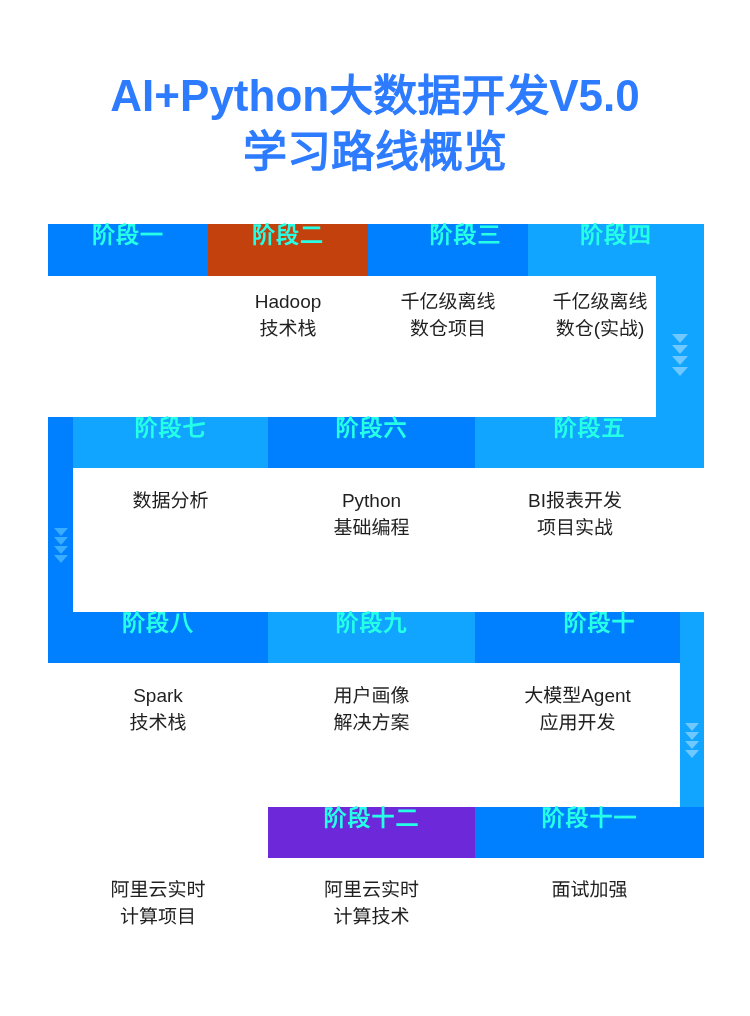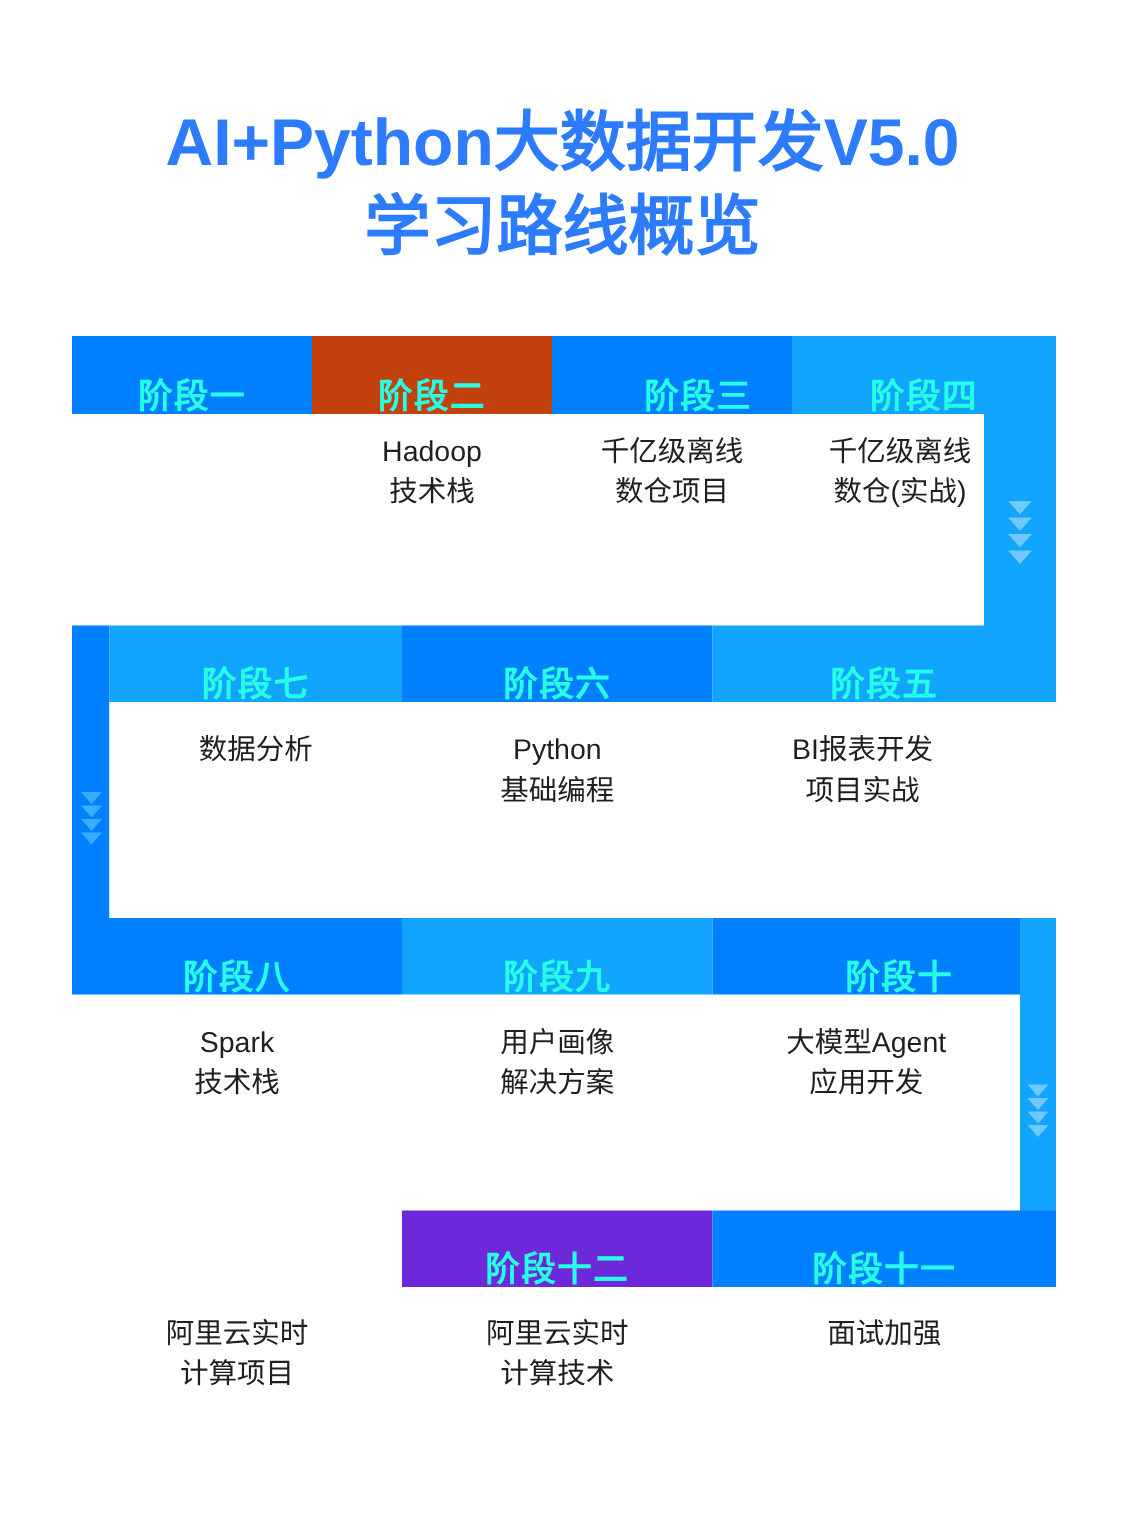--- a/index.html
+++ b/index.html
@@ -37,21 +37,21 @@
     line-height: 56px;
     letter-spacing: 0px;
     white-space: nowrap;
   }
   .connector {
     position: absolute;
   }
   .cell-head {
     position: absolute;
     display: flex;
-    align-items: flex-end;
+    align-items: flex-start;
     justify-content: center;
     box-sizing: border-box;
   }
   .cell-head span {
     color: #25FFE6;
     font-weight: bold;
     font-size: 23px;
     line-height: 23px;
     letter-spacing: 1px;
     white-space: nowrap;

